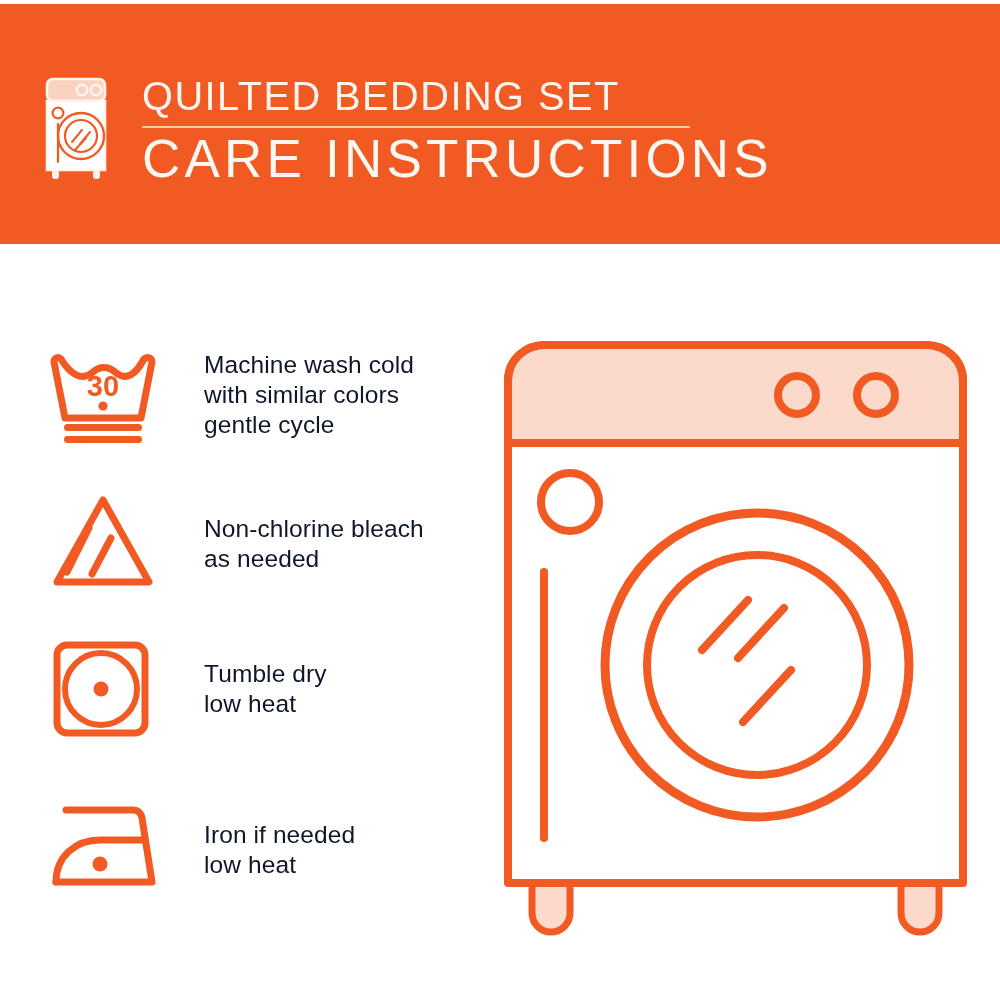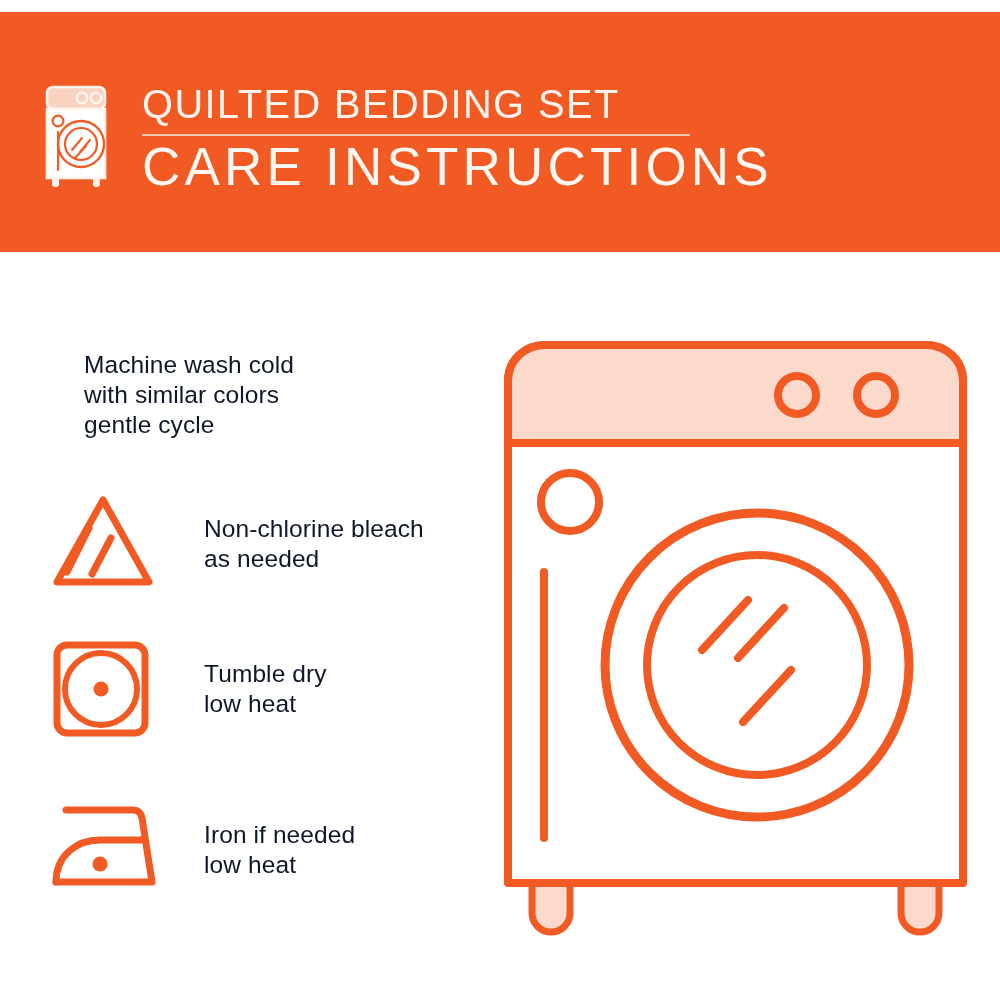--- a/index.html
+++ b/index.html
@@ -12,21 +12,21 @@
     background: #ffffff;
     font-family: "Liberation Sans", sans-serif;
     overflow: hidden;
     position: relative;
   }
 
   
   #header-band {
     position: absolute;
     left: 0;
-    top: 12px;
+    top: 4px;
     width: 1000px;
     height: 240px;
     background: #F15A22;
   }
   #header-logo-icon {
     position: absolute;
     left: 44px;
     top: 72px;
     width: 64px;
     height: 106px;
@@ -138,20 +138,30 @@
     <div id="header-title-main">QUILTED BEDDING SET</div>
     <div id="header-divider"></div>
     <div id="header-title-sub">CARE INSTRUCTIONS</div>
   </div>
 
 </div>
 
 <div id="care-list">
 
   <div class="care-row" id="care-row-wash">
+    <div class="care-icon">
+      <svg viewBox="0 0 110 100" width="110" height="100">
+        <path d="M6 14 C6 10, 10 8, 13 11 C22 26, 34 34, 45 24 C52 18, 60 18, 67 24
+                 C78 34, 88 26, 96 11 C99 8, 104 10, 104 14 L93 70 L17 70 Z" fill="none" stroke="#F15A22" stroke-width="7" stroke-linejoin="round" stroke-linecap="round"></path>
+        <text x="55" y="48" font-family="'Liberation Sans', sans-serif" font-size="29" font-weight="bold" fill="#F15A22" text-anchor="middle">30</text>
+        <circle cx="55" cy="58" r="4.6" fill="#F15A22"></circle>
+        <rect x="16" y="76" width="78" height="7" rx="3.5" fill="#F15A22"></rect>
+        <rect x="16" y="88" width="78" height="7" rx="3.5" fill="#F15A22"></rect>
+      </svg>
+    </div>
     <div class="care-text">Machine wash cold
 with similar colors
 gentle cycle</div>
   </div>
 
   <div class="care-row" id="care-row-bleach">
     <div class="care-icon">
       <svg viewBox="0 0 110 100" width="110" height="100">
         <path d="M55 8 L101 90 L9 90 Z" fill="none" stroke="#F15A22" stroke-width="7" stroke-linejoin="round"></path>
         <line x1="41" y1="36" x2="19" y2="80" stroke="#F15A22" stroke-width="7" stroke-linecap="round"></line>

